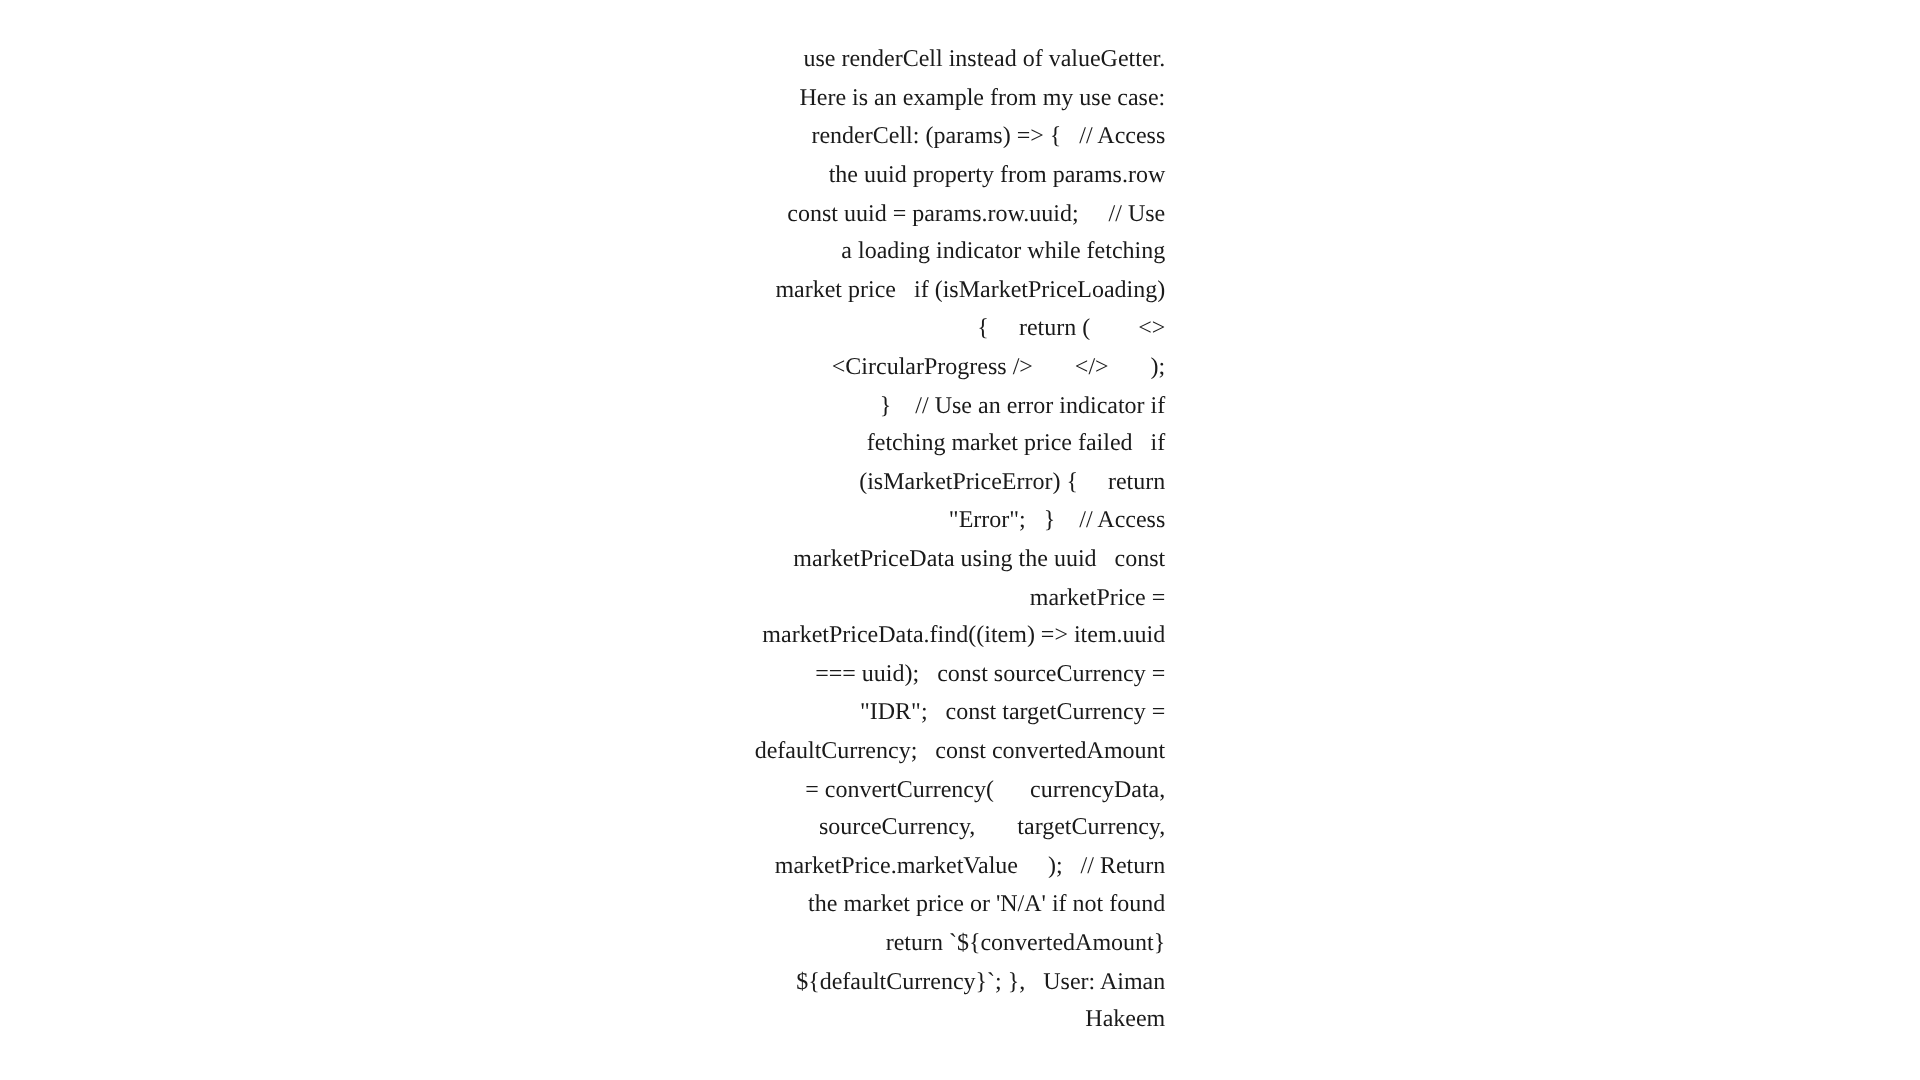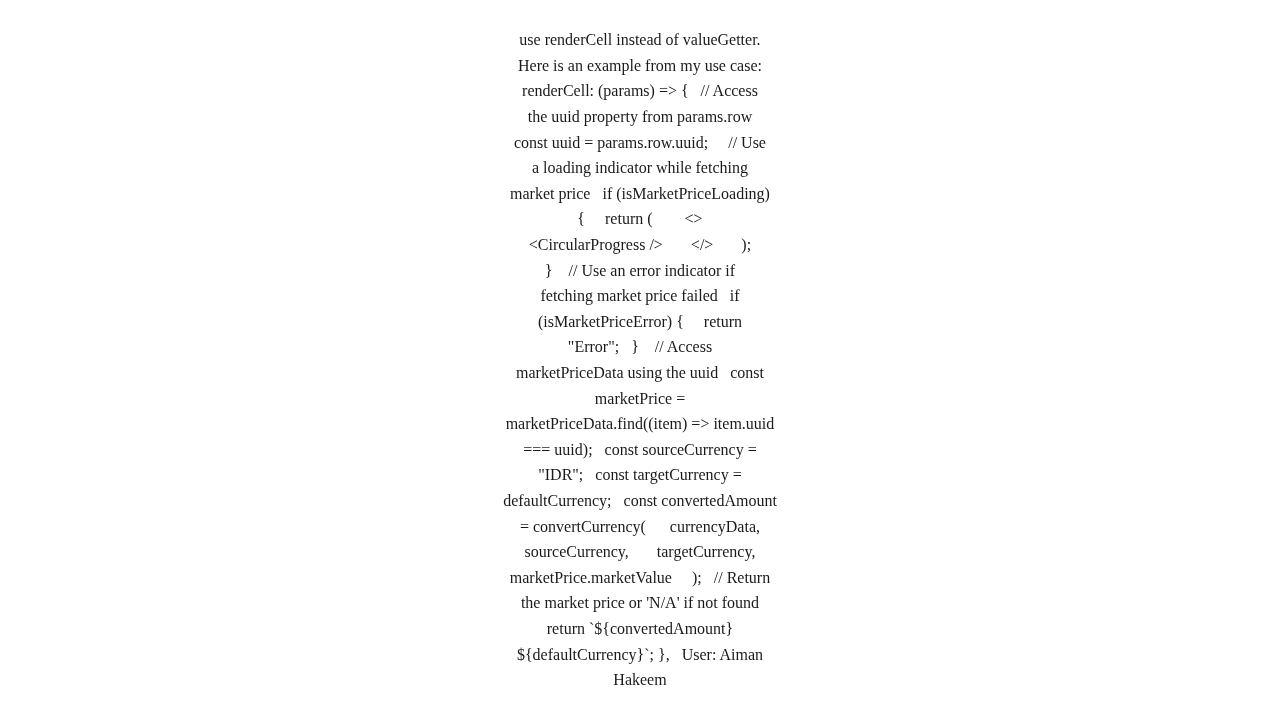--- a/index.html
+++ b/index.html
@@ -15,21 +15,21 @@
       display: flex;
       align-items: center;
       justify-content: center;
       font-family: Georgia, 'Times New Roman', serif;
       font-size: 16px;
       color: #1a1a1a;
     }
 
     .content-block {
       max-width: 340px;
-      text-align: center;
+      text-align: right;
       line-height: 1.6;
     }
 
     .content-block p {
       font-size: 16px;
       color: #1a1a1a;
     }
   </style>
 </head>
 <body>

